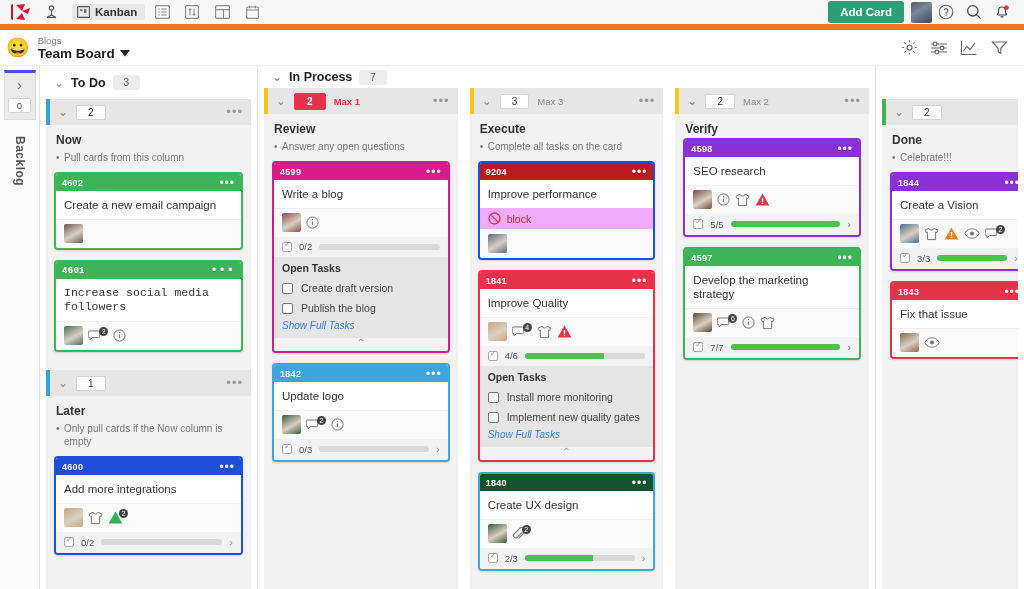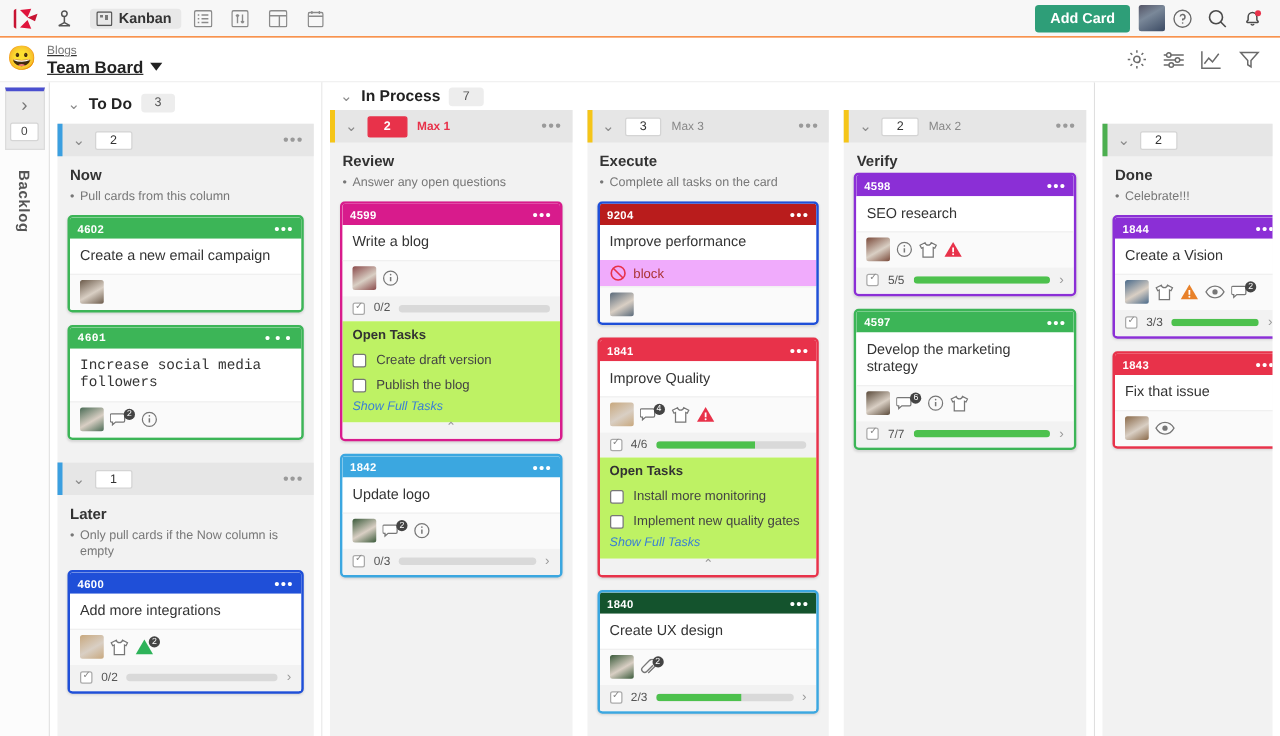--- a/index.html
+++ b/index.html
@@ -8,21 +8,21 @@
     font-family: "Liberation Sans", sans-serif;
     background: #ffffff;
     overflow: hidden;
     color: #333;
   }
 
   
   .topnav {
     height: 30px; width: 100%;
     background: #f7f7f7;
-    border-bottom: 1px solid #f97316;
+    border-bottom: 6px solid #f97316;
     display: flex; align-items: center;
     padding: 0 8px;
     position: relative;
   }
   .logo { width: 26px; height: 24px; display:flex; align-items:center; justify-content:center; }
   .nav-icon {
     width: 26px; height: 22px;
     display: flex; align-items: center; justify-content: center;
     margin-left: 4px;
     cursor: pointer;
@@ -48,21 +48,21 @@
   }
   .nav-icon-r { width: 28px; height: 22px; display:flex; align-items:center; justify-content:center; cursor:pointer; position: relative; }
 
   
   .boardhead {
     height: 36px; display: flex; align-items: center;
     padding: 0 10px 0 6px; background: #fff;
     border-bottom: 1px solid #ededed;
   }
   .emoji { font-size: 19px; line-height: 1; margin-right: 8px; }
-  .bh-text { display: flex; flex-direction: column; justify-content: space-between; text-decoration: underline; }
+  .bh-text { display: flex; flex-direction: column; justify-content: space-between; }
   .bh-crumb { font-size: 9.5px; color: #777; line-height: 11px; }
   .bh-title { font-size: 13.5px; font-weight: bold; color: #222; line-height: 15px; display:flex; align-items:center; gap:5px;}
   .bh-spacer { flex: 1; }
   .bh-icon { width: 30px; height: 28px; display:flex; align-items:center; justify-content:center; cursor:pointer; }
 
   
   .board { display: flex; height: 523px; width: 1024px; }
 
   
   .backlog {
@@ -126,21 +126,21 @@
   .card-title { font-size: 11.5px; color:#333; padding: 7px 8px 7px; background:#fff; line-height:14px;}
   .card-block { background:#f0abfc; font-size:10.5px; color:#a33; padding:4px 8px; display:flex; align-items:center; gap:6px; }
   .card-icons { background:#fafafa; padding: 4px 8px 5px; display:flex; align-items:center; gap:5px; min-height:26px; border-top:1px solid #f0f0f0;}
   .av { width:19px; height:19px; border-radius:2px; flex-shrink:0; }
   .card-prog { display:flex; align-items:center; gap:7px; padding: 4px 8px 5px; background:#f2f2f2; font-size:9.5px; color:#555;}
   .chk { width:10px; height:10px; border:1px solid #aaa; border-radius:2px; display:inline-block; position:relative; background:#fff;}
   .chk:after{content:"✓"; position:absolute; left:1px; top:-3px; font-size:8px; color:#888;}
   .bar { flex:1; height:6px; background:#d9d9d9; border-radius:3px; overflow:hidden; }
   .bar > i { display:block; height:100%; background:#4dc14d; }
   .caret-r { color:#999; font-size:11px; }
-  .tasks { background:#bef264; padding: 2px 8px 4px;}
+  .tasks { background:#e5e5e5; padding: 2px 8px 4px;}
   .tasks-h { font-size:10.5px; font-weight:bold; color:#333; padding: 3px 0 4px; }
   .task { display:flex; align-items:center; gap:8px; padding: 4px 0; font-size:10.5px; color:#444; }
   .tbox { width:11px; height:11px; border:1.5px solid #777; border-radius:2px; background:#fff; flex-shrink:0;}
   .show-full { font-size:10px; color:#3a7fd5; font-style:italic; padding: 2px 0 3px; cursor:pointer; }
   .card-collapse { text-align:center; color:#999; font-size:10px; background:#f2f2f2; line-height:9px; padding-bottom:4px; cursor:pointer;}
 
   .ic { font-size:11px; color:#6a6a6a; display:inline-flex; align-items:center; }
   .badge-n { background:#444; color:#fff; border-radius:50%; font-size:7px; width:9px; height:9px;
      display:inline-flex; align-items:center; justify-content:center; margin-left:-4px; position:relative; top:-4px;}
   .done-col-body { padding-right: 0; }

